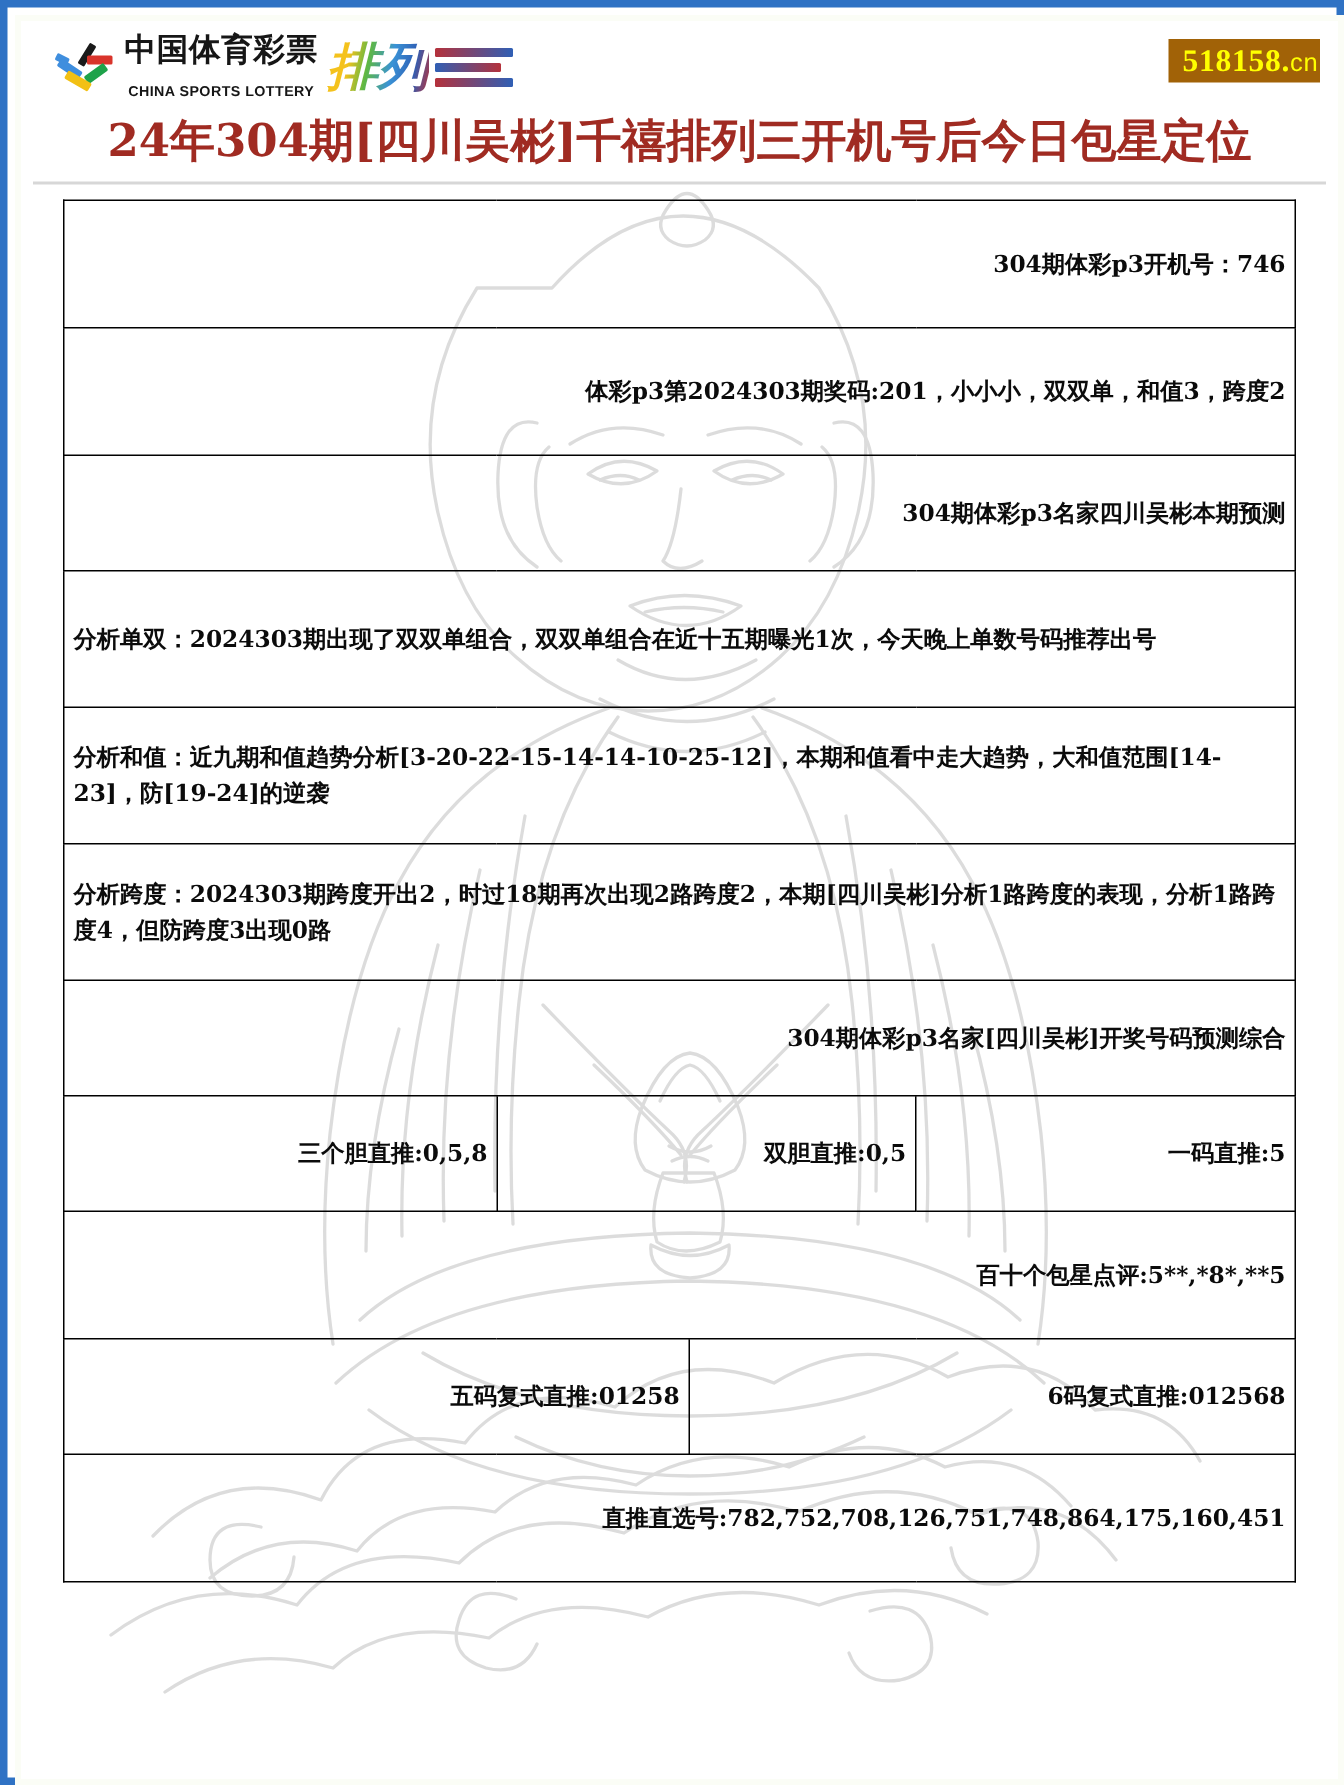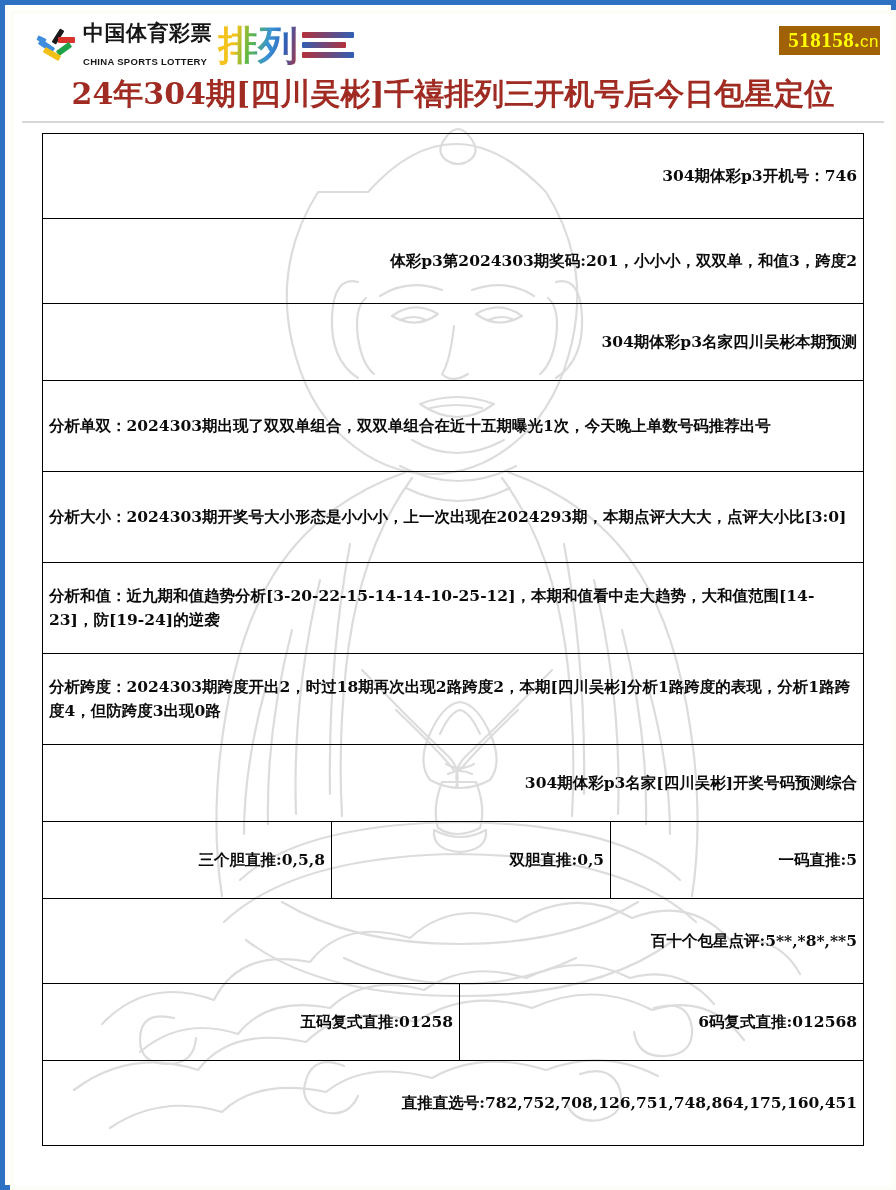--- a/index.html
+++ b/index.html
@@ -74,40 +74,42 @@
   .lm2 { width: 17px; height: 6px; background: #d9342b; left: 22px; top: 12px; }
   .lm3 { width: 17px; height: 6px; background: #3f8ede; transform: rotate(34deg); left: 2px;  top: 18px; }
   .lm4 { width: 16px; height: 6px; background: #1ea24a; transform: rotate(-36deg); left: 20px; top: 21px; }
   .lm5 { width: 18px; height: 6px; background: #f2c014; transform: rotate(30deg); left: 7px;  top: 26px; }
   .lm6 { width: 9px;  height: 5px; background: #3f8ede; transform: rotate(26deg); left: 1px;  top: 12px; }
   .logo-text {
     display: flex;
     flex-direction: column;
     justify-content: center;
     line-height: 1;
+    align-items: center;
   }
   .logo-cn {
     font-family: "DejaVu Sans", "Liberation Sans", sans-serif;
     font-size: 21px;
     font-weight: bold;
     color: #161616;
     letter-spacing: 0.5px;
   }
   .logo-en {
     font-family: "Liberation Sans", sans-serif;
     font-size: 9.5px;
     font-weight: bold;
     color: #161616;
     letter-spacing: 0.3px;
     margin-top: 13px;
   }
   .logo-pailie {
     font-family: "DejaVu Sans", "Liberation Sans", sans-serif;
-    font-size: 40px;
-    font-weight: bold;
+    font-size: 34px;
+    font-weight: bold;
+    font-style: italic;
     margin-left: 6px;
     background: linear-gradient(100deg, #f4c21d 0%, #f4c21d 22%, #5fb843 40%, #3a93d6 62%, #2f5fb5 82%, #b5313b 100%);
     -webkit-background-clip: text;
     background-clip: text;
     color: transparent;
     line-height: 40px;
   }
   .logo-bars {
     margin-left: 4px;
     width: 52px;
@@ -314,23 +316,20 @@
           <tr>
             <td class="c h64" colspan="4">体彩p3第2024303期奖码:201，小小小，双双单，和值3，跨度2</td>
           </tr>
           <tr>
             <td class="c h56" colspan="4">304期体彩p3名家四川吴彬本期预测</td>
           </tr>
           <tr>
             <td class="l h70" colspan="4">分析单双：2024303期出现了双双单组合，双双单组合在近十五期曝光1次，今天晚上单数号码推荐出号</td>
           </tr>
           <tr>
-            <td class="l h70" colspan="4">分析大小：2024303期开奖号大小形态是小小小，上一次出现在2024293期，本期点评大大大，点评大小比[3:0]</td>
-          </tr>
-          <tr>
             <td class="l h70" colspan="4">分析和值：近九期和值趋势分析[3-20-22-15-14-14-10-25-12]，本期和值看中走大趋势，大和值范围[14-23]，防[19-24]的逆袭</td>
           </tr>
           <tr>
             <td class="l h70" colspan="4">分析跨度：2024303期跨度开出2，时过18期再次出现2路跨度2，本期[四川吴彬]分析1路跨度的表现，分析1路跨度4，但防跨度3出现0路</td>
           </tr>
           <tr>
             <td class="c h56" colspan="4">304期体彩p3名家[四川吴彬]开奖号码预测综合</td>
           </tr>
           <tr>
             <td class="c h56">三个胆直推:0,5,8</td>

